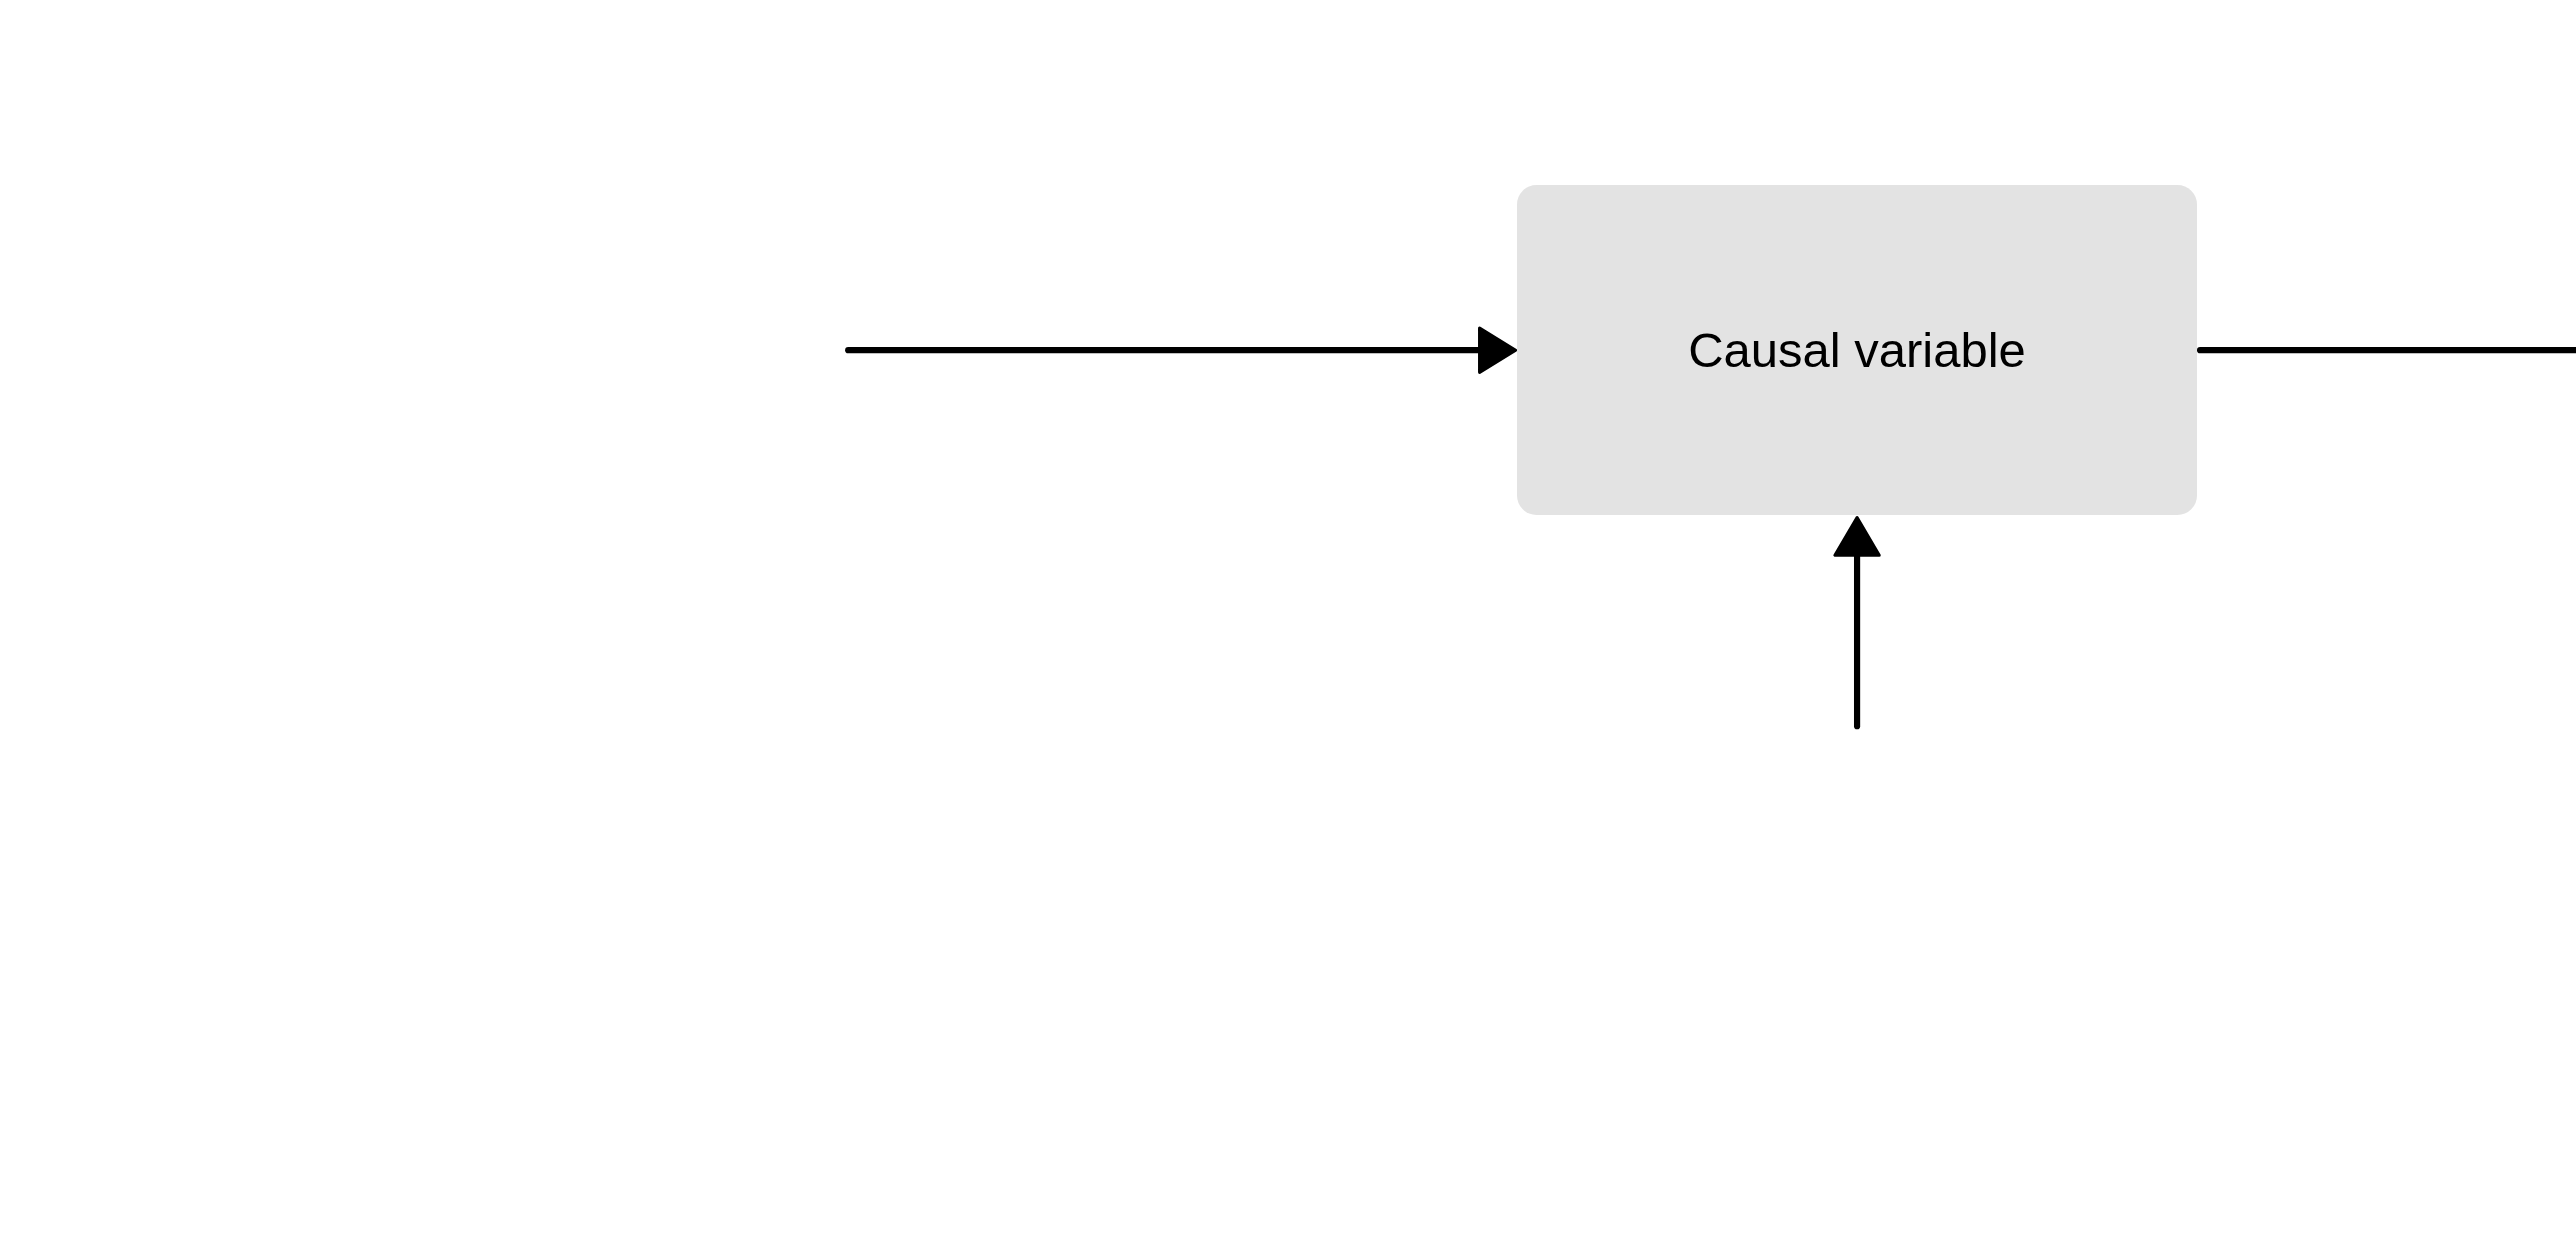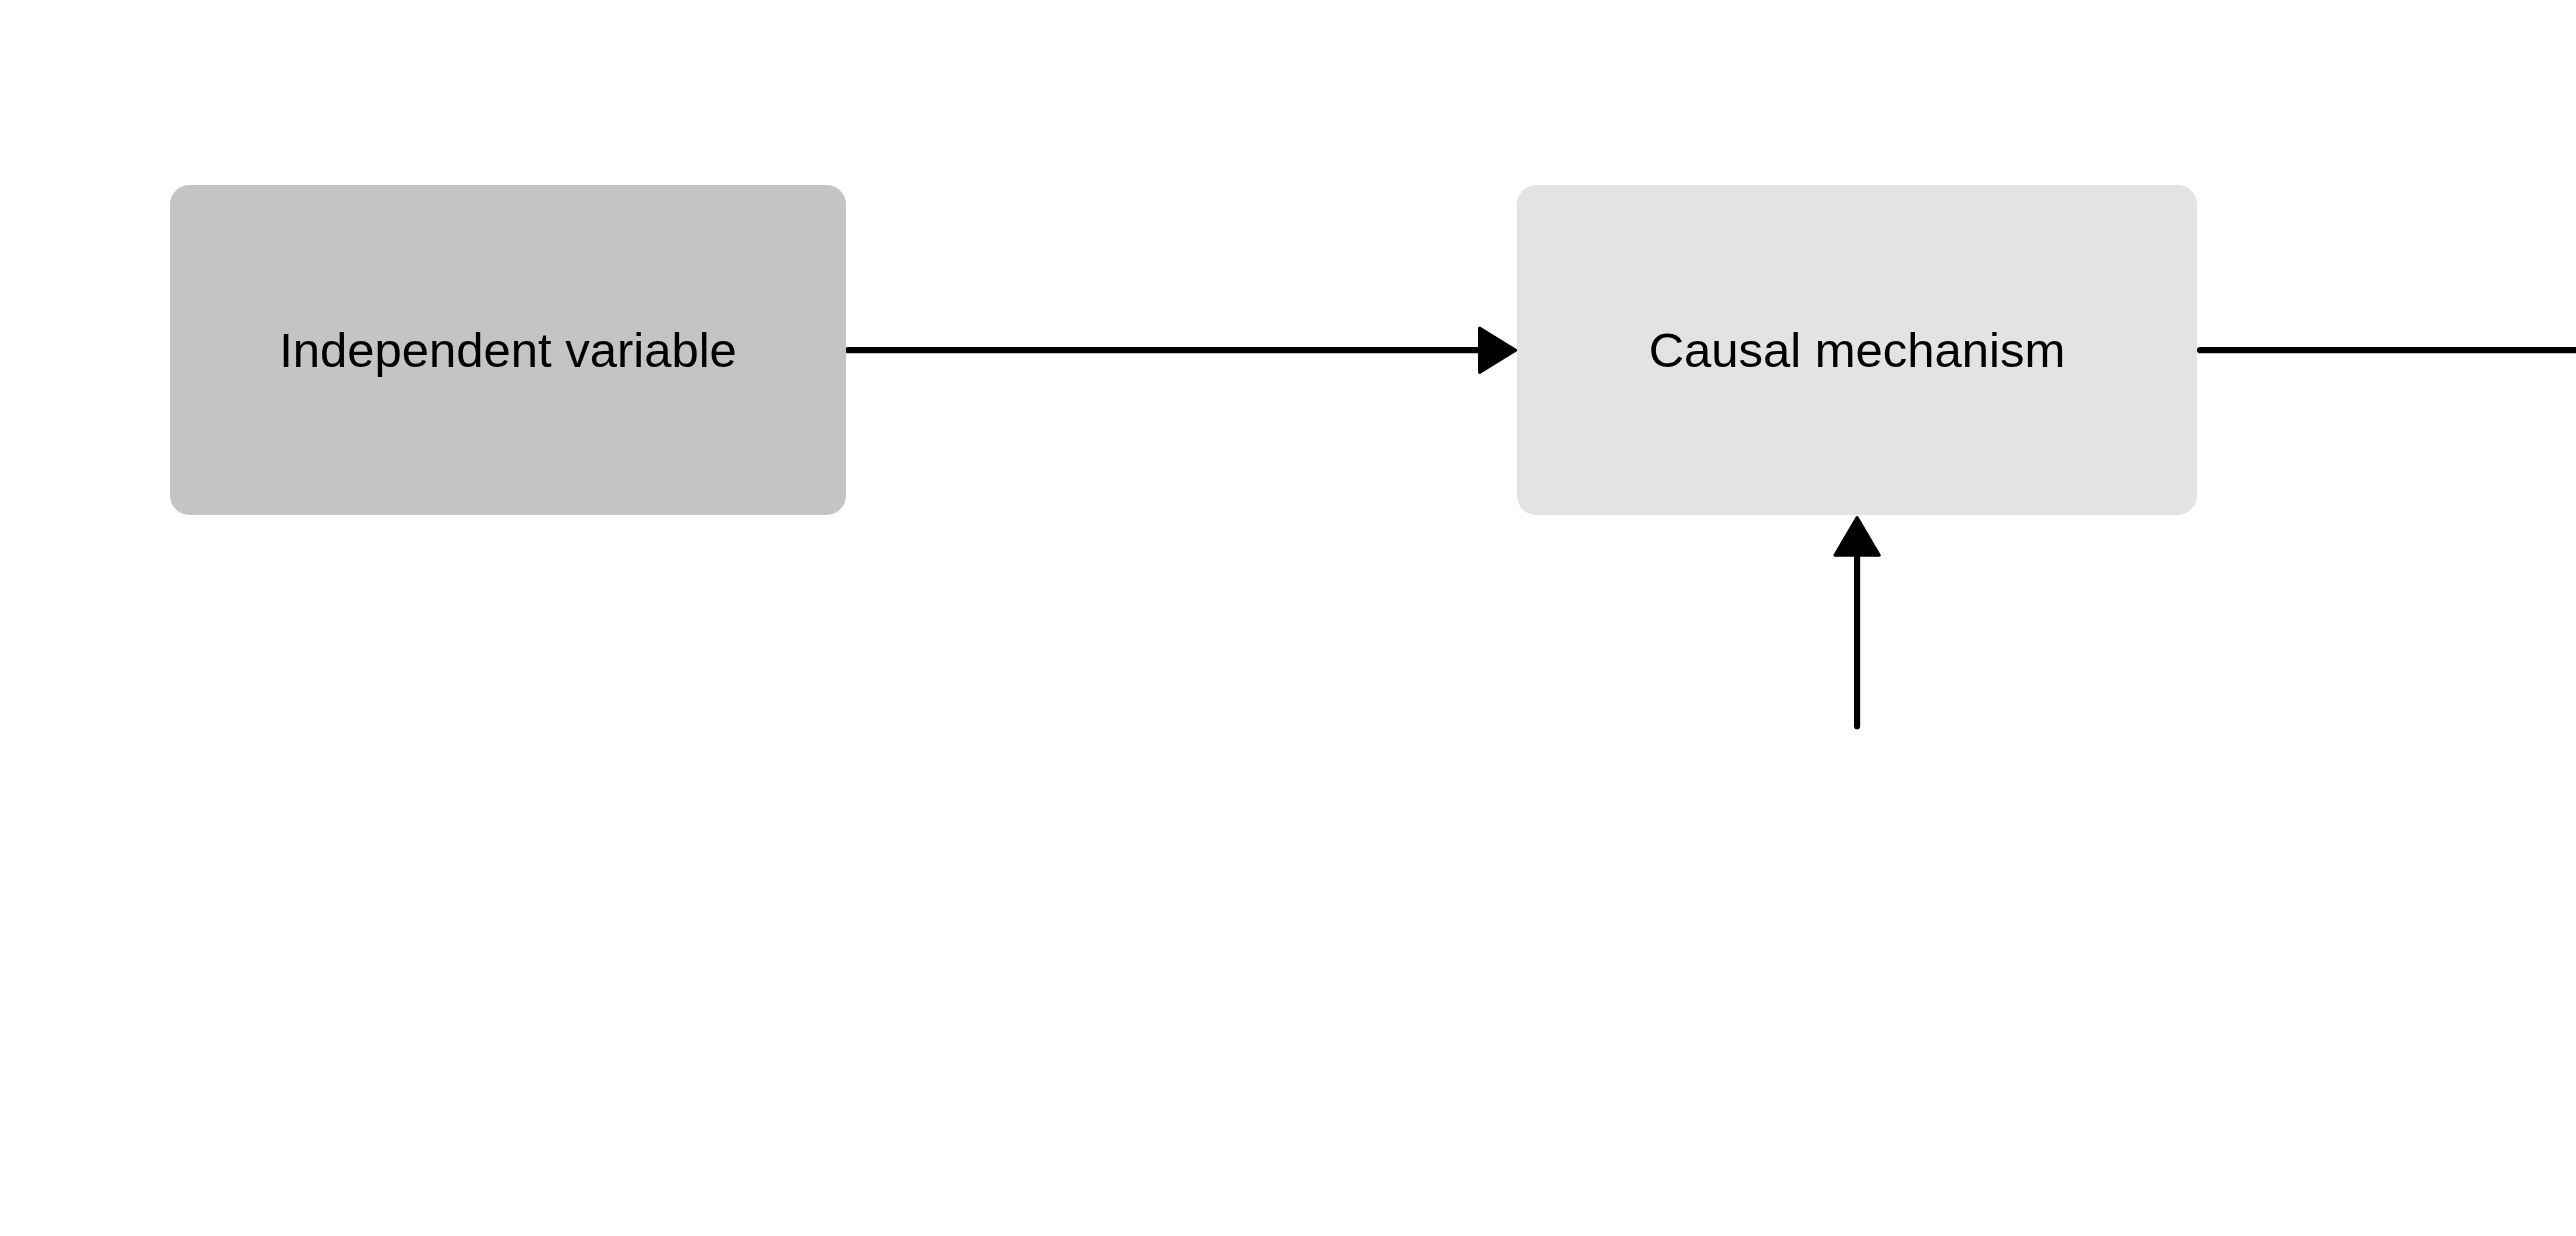--- a/index.html
+++ b/index.html
@@ -67,23 +67,20 @@
     <g>
       <line x1="4271" y1="680" x2="5497" y2="680"></line>
       <polygon points="5567,680 5497,637 5497,723"></polygon>
     </g>
     <g>
       <line x1="3605" y1="1410" x2="3605" y2="1078"></line>
       <polygon points="3605,1005 3562,1078 3648,1078"></polygon>
     </g>
   </svg>
 
-  <div class="node node-independent" style="background: rgb(196, 196, 196);">
-    <span class="node-label">Independent variable</span>
-  </div>
 
   <div class="node node-causal" style="background: rgb(227, 227, 227);">
-    <span class="node-label">Causal mechanism</span>
+    <span class="node-label">Causal variable</span>
   </div>
 
 
 </div>
 
 
 </body></html>

